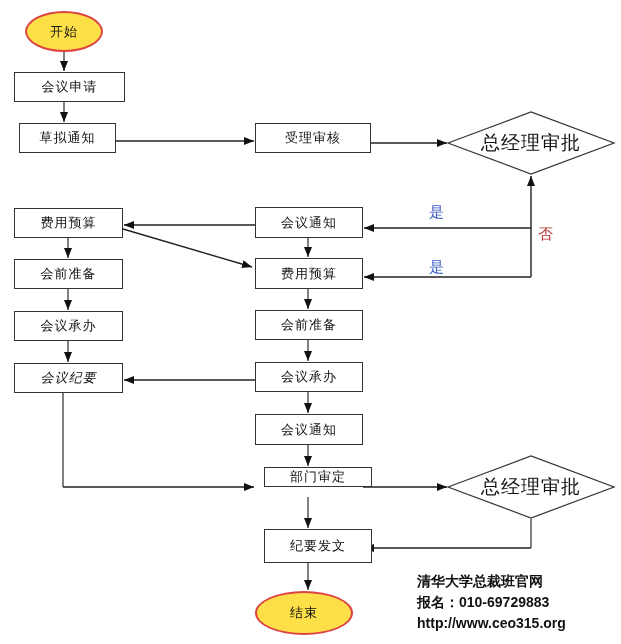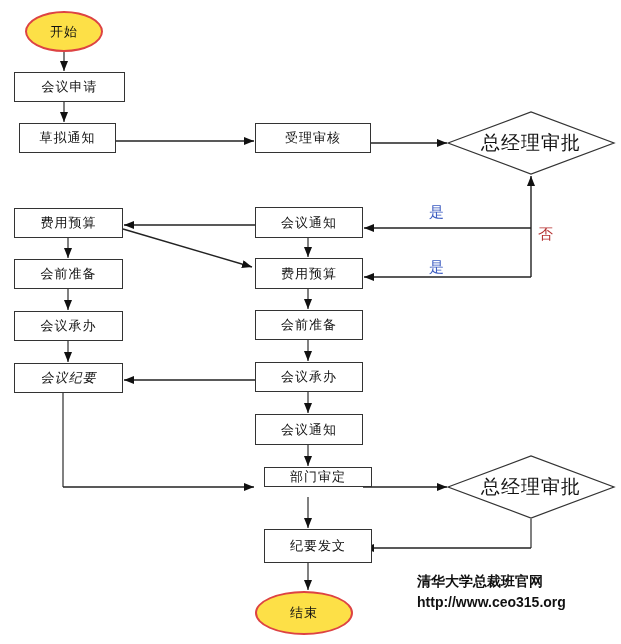--- a/index.html
+++ b/index.html
@@ -100,16 +100,17 @@
   <div class="box" style="left:255px;top:414px;width:108px;height:31px;">会议通知</div>
   <div class="box" style="left:255px;top:467px;width:108px;height:20px;margin-left:9px;">部门审定</div>
   <div class="box" style="left:264px;top:529px;width:108px;height:34px;">纪要发文</div>
 
   <div class="edge-label yes" style="left:429px;top:203px;">是</div>
   <div class="edge-label yes" style="left:429px;top:258px;">是</div>
   <div class="edge-label no" style="left:538px;top:225px;">否</div>
 
   <div class="footer">
     <div>清华大学总裁班官网</div>
+    <div>报名：010-69729883</div>
     <div>http://www.ceo315.org</div>
   </div>
 
 </div>
 
 </body></html>

